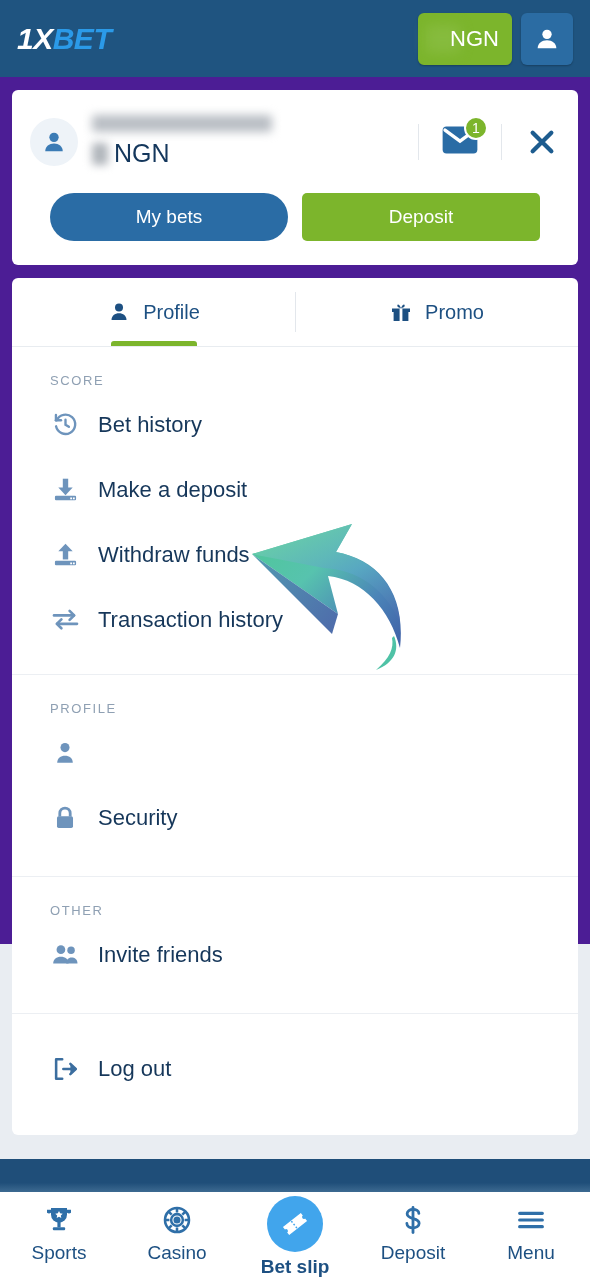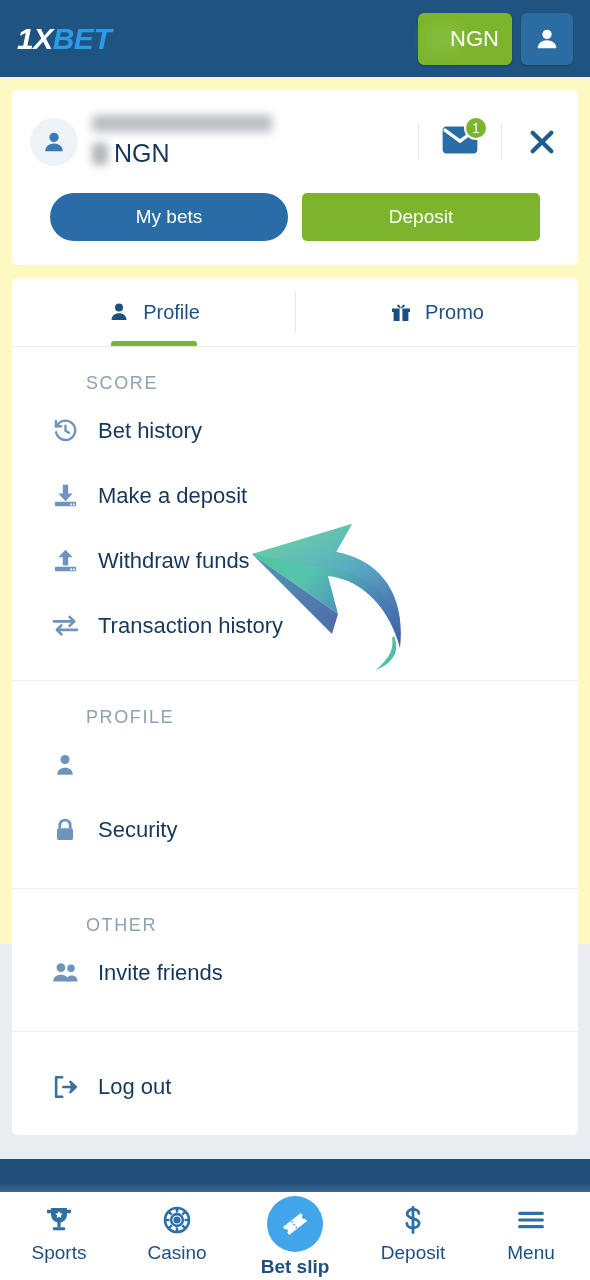--- a/index.html
+++ b/index.html
@@ -2,21 +2,21 @@
 <html><head>
 <meta charset="utf-8">
 <style>
   * { box-sizing: border-box; margin: 0; padding: 0; }
   html, body {
     width: 590px; height: 1280px;
     font-family: "Liberation Sans", sans-serif;
     background: #e9edf2;
     overflow: hidden;
   }
-  #app { position: relative; width: 590px; height: 944px; background: #fef9c3; }
+  #app { position: relative; width: 590px; height: 944px; background: #4c1d95; }
 
   
   .topbar {
     position: absolute; left: 0; top: 0; width: 590px; height: 77px;
     background: #1f5480;
     display: flex; align-items: center; justify-content: space-between;
     padding: 0 17px;
   }
   .logo { font-size: 30px; font-weight: 700; font-style: italic; letter-spacing: -0.5px;
           font-family: "Liberation Sans", sans-serif; line-height: 1; }
@@ -81,22 +81,22 @@
   .tab + .tab::before { content: ""; position: absolute; left: 0; top: 14px;
                         width: 1px; height: 40px; background: #e3e7ec; }
   .tab-label { font-size: 20px; color: #1d5082; }
   .tab.active .tab-underline {
     position: absolute; bottom: 0; left: 50%; transform: translateX(-50%);
     width: 86px; height: 5px; background: #7cb52c; border-radius: 3px 3px 0 0;
   }
 
   .section { padding: 0 0 0 0; }
   .section + .section { border-top: 1px solid #eceff3; }
-  .sec-title { font-size: 18px; letter-spacing: 1.6px; color: #8fa0b3;
-               padding: 26px 0 4px 38px; margin-left: 36px; }
+  .sec-title { font-size: 13px; letter-spacing: 1.6px; color: #8fa0b3;
+               padding: 26px 0 4px 38px; }
   .nav-item { display: flex; align-items: center; height: 65px; padding: 0 38px; cursor: pointer; }
   .nav-ico { width: 30px; flex: 0 0 30px; display: flex; align-items: center; justify-content: center; }
   .nav-label { font-size: 22px; color: #16375a; margin-left: 18px; }
   .sec-score { padding-bottom: 22px; }
   .sec-profile { padding-bottom: 26px; }
   .sec-other { padding-bottom: 26px; }
   .sec-logout { padding: 22px 0 26px 0; }
 
   
   .arrow-anno { position: absolute; left: 248px; top: 518px; width: 175px; height: 155px;

